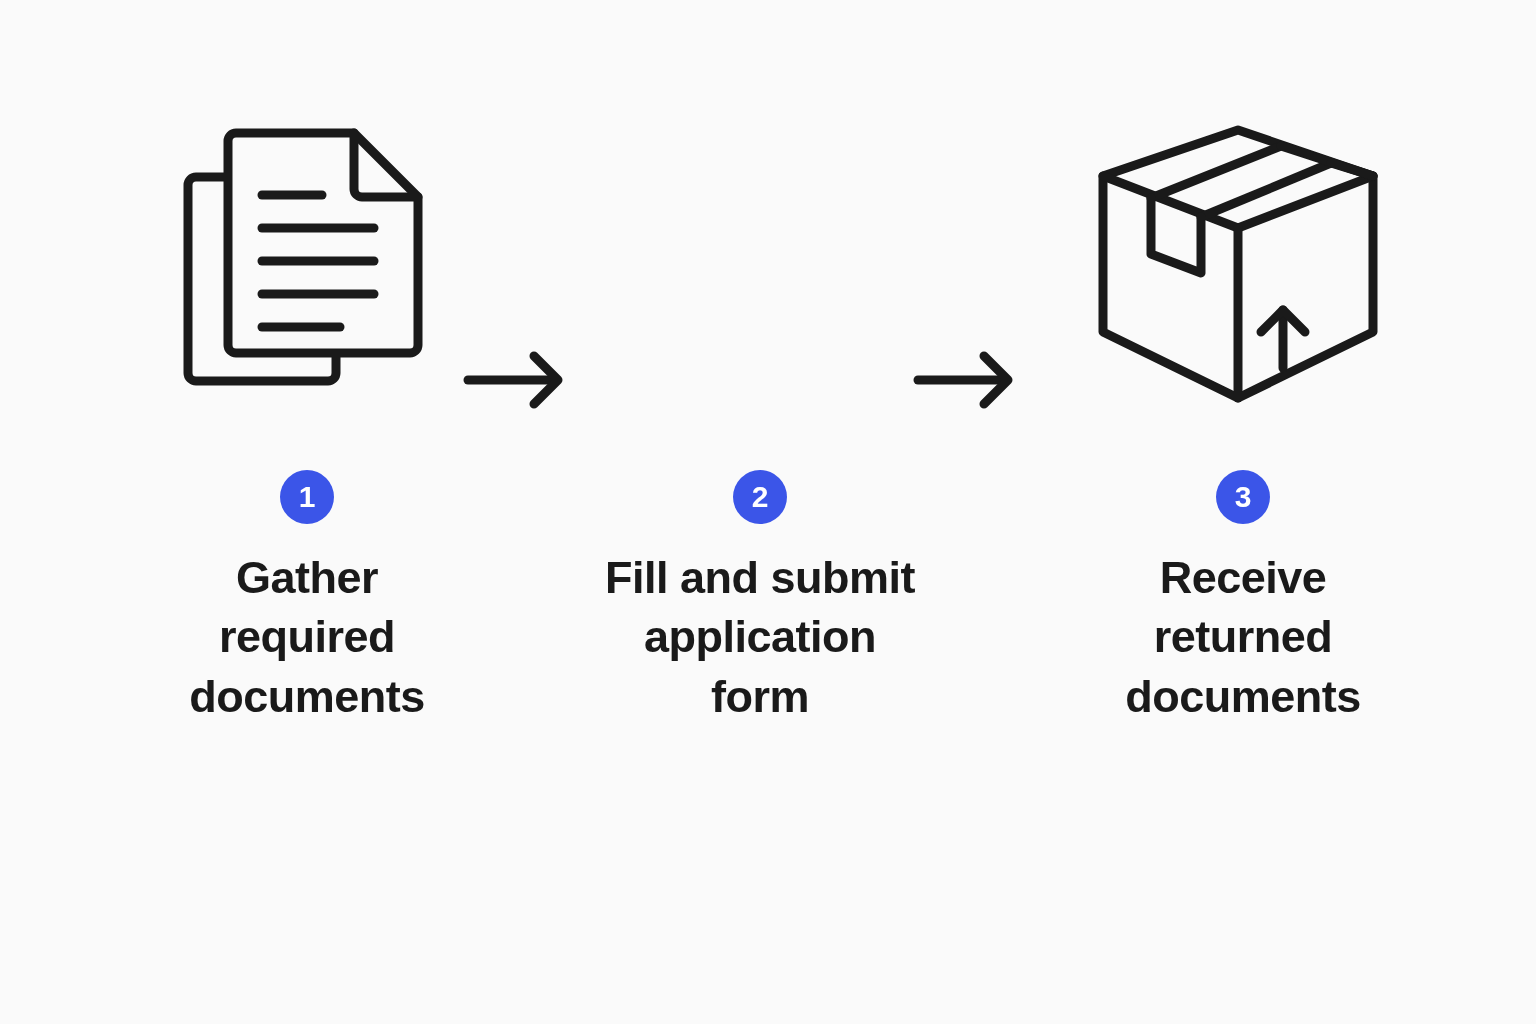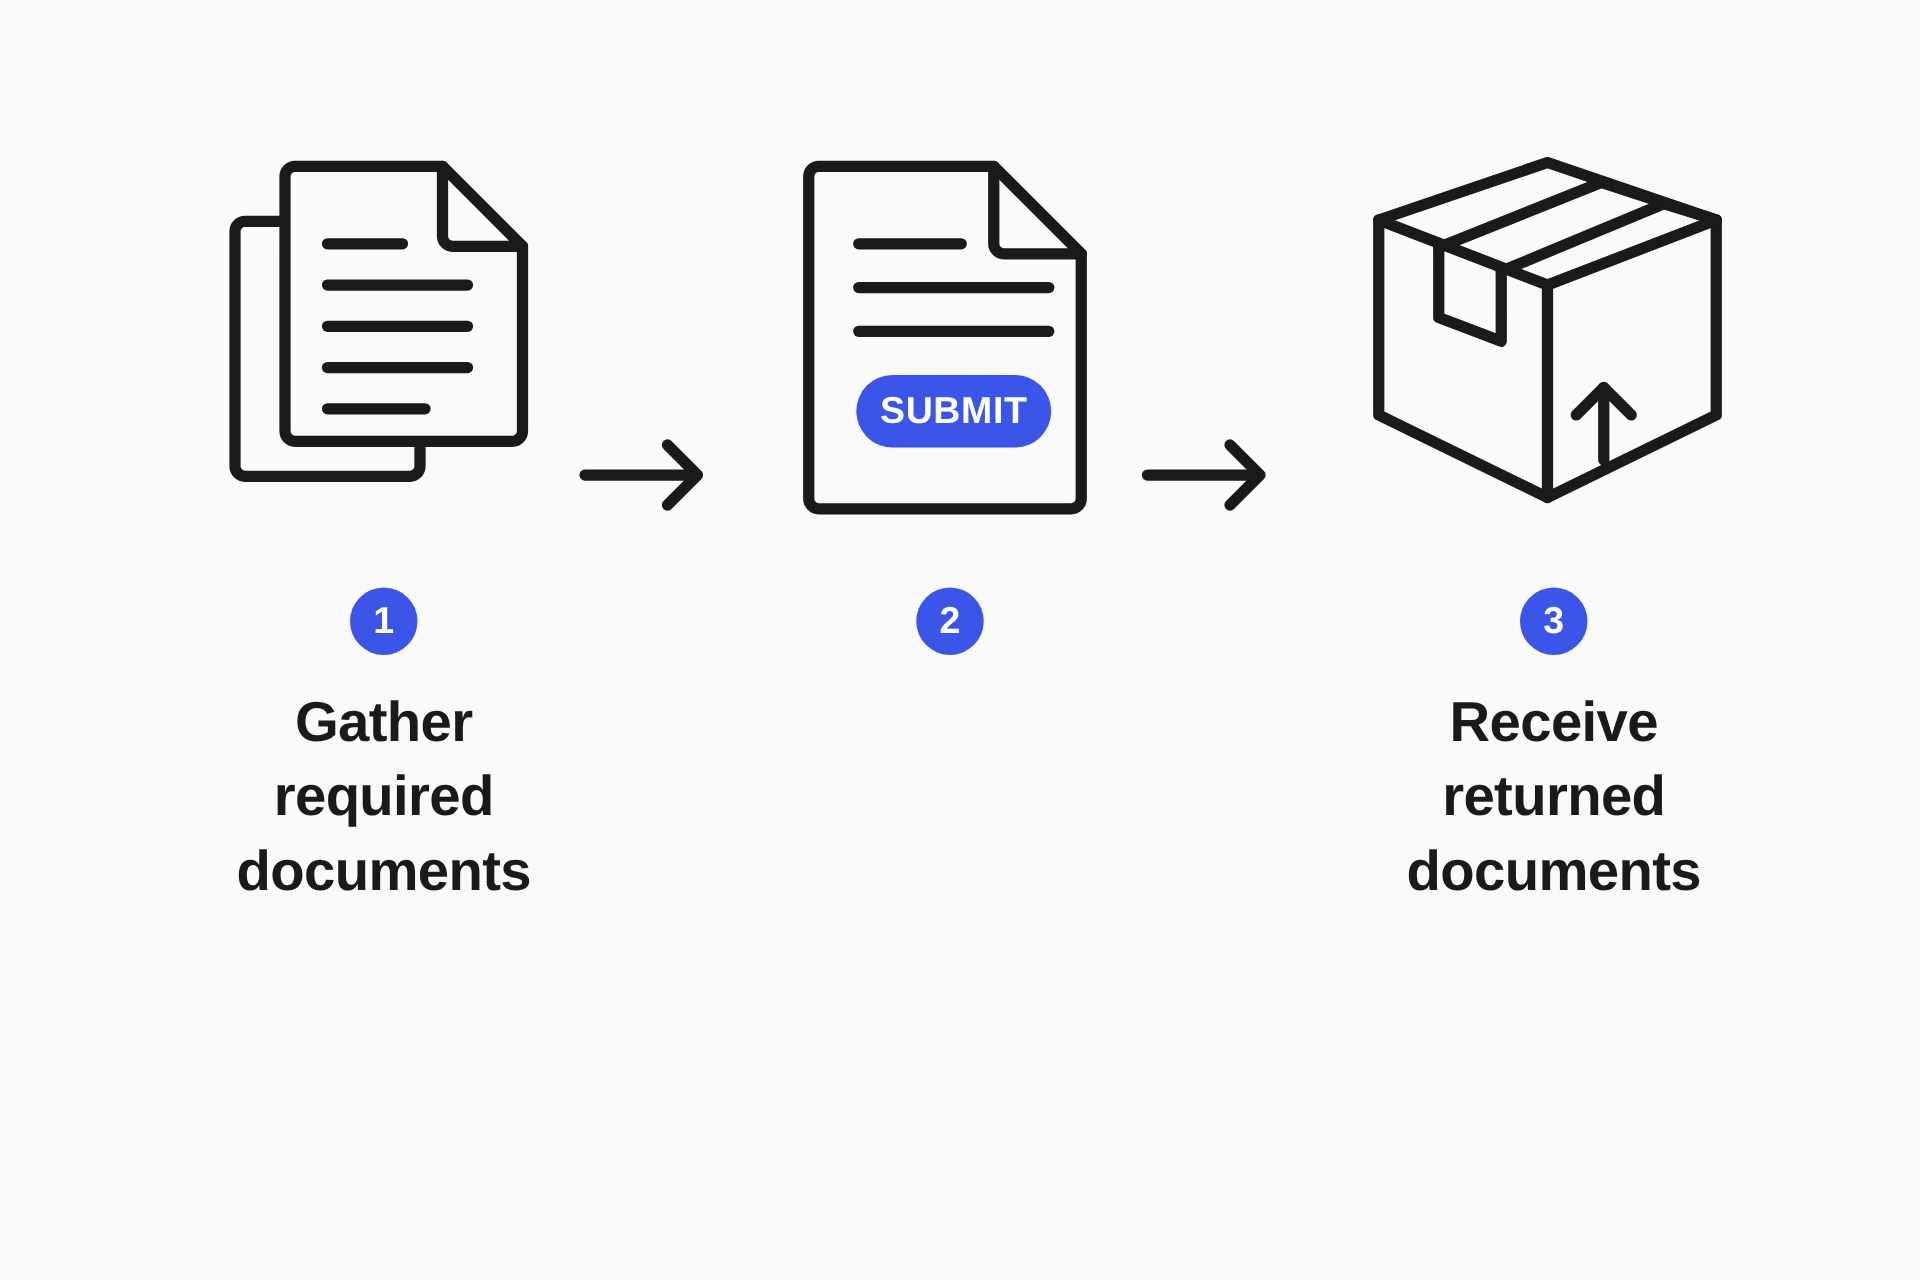--- a/index.html
+++ b/index.html
@@ -126,38 +126,20 @@
 
     <div class="arrow-slot a1">
       <svg width="140" height="80" viewBox="0 0 140 80">
         <g fill="none" stroke="#1a1a1a" stroke-width="9" stroke-linecap="round" stroke-linejoin="round">
           <line x1="18" y1="40" x2="104" y2="40"></line>
           <polyline points="84,16 108,40 84,64"></polyline>
         </g>
       </svg>
     </div>
 
-    <div class="icon-slot s2">
-      <svg width="250" height="300" viewBox="0 0 250 300">
-
-        <path d="M18 18 h140 l70 70 v196 a8 8 0 0 1 -8 8 h-202 a8 8 0 0 1 -8 -8 v-258 a8 8 0 0 1 8 -8 z" fill="#fafafa" stroke="#1a1a1a" stroke-width="9" stroke-linejoin="round"></path>
-        <path d="M158 18 v62 a8 8 0 0 0 8 8 h62" fill="none" stroke="#1a1a1a" stroke-width="9" stroke-linejoin="round" stroke-linecap="round"></path>
-
-        <g stroke="#1a1a1a" stroke-width="9" stroke-linecap="round">
-          <line x1="50" y1="80" x2="132" y2="80"></line>
-          <line x1="50" y1="115" x2="202" y2="115"></line>
-          <line x1="50" y1="150" x2="202" y2="150"></line>
-        </g>
-
-        <g>
-          <rect x="48" y="185" width="156" height="58" rx="29" ry="29" fill="#3b55e8"></rect>
-          <text x="126" y="223" text-anchor="middle" font-family="Liberation Sans, sans-serif" font-size="30" font-weight="bold" fill="#ffffff" letter-spacing="0.5">SUBMIT</text>
-        </g>
-      </svg>
-    </div>
 
     <div class="arrow-slot a2">
       <svg width="140" height="80" viewBox="0 0 140 80">
         <g fill="none" stroke="#1a1a1a" stroke-width="9" stroke-linecap="round" stroke-linejoin="round">
           <line x1="18" y1="40" x2="104" y2="40"></line>
           <polyline points="84,16 108,40 84,64"></polyline>
         </g>
       </svg>
     </div>
 
@@ -193,20 +175,23 @@
 
     <div class="step-col c1">
       <div class="badge">1</div>
       <div class="caption">Gather
 required
 documents</div>
     </div>
 
     <div class="step-col c2">
       <div class="badge">2</div>
+      <div class="caption">Fill and submit
+application
+form</div>
     </div>
 
     <div class="step-col c3">
       <div class="badge">3</div>
       <div class="caption">Receive
 returned
 documents</div>
     </div>
 
   </div>

